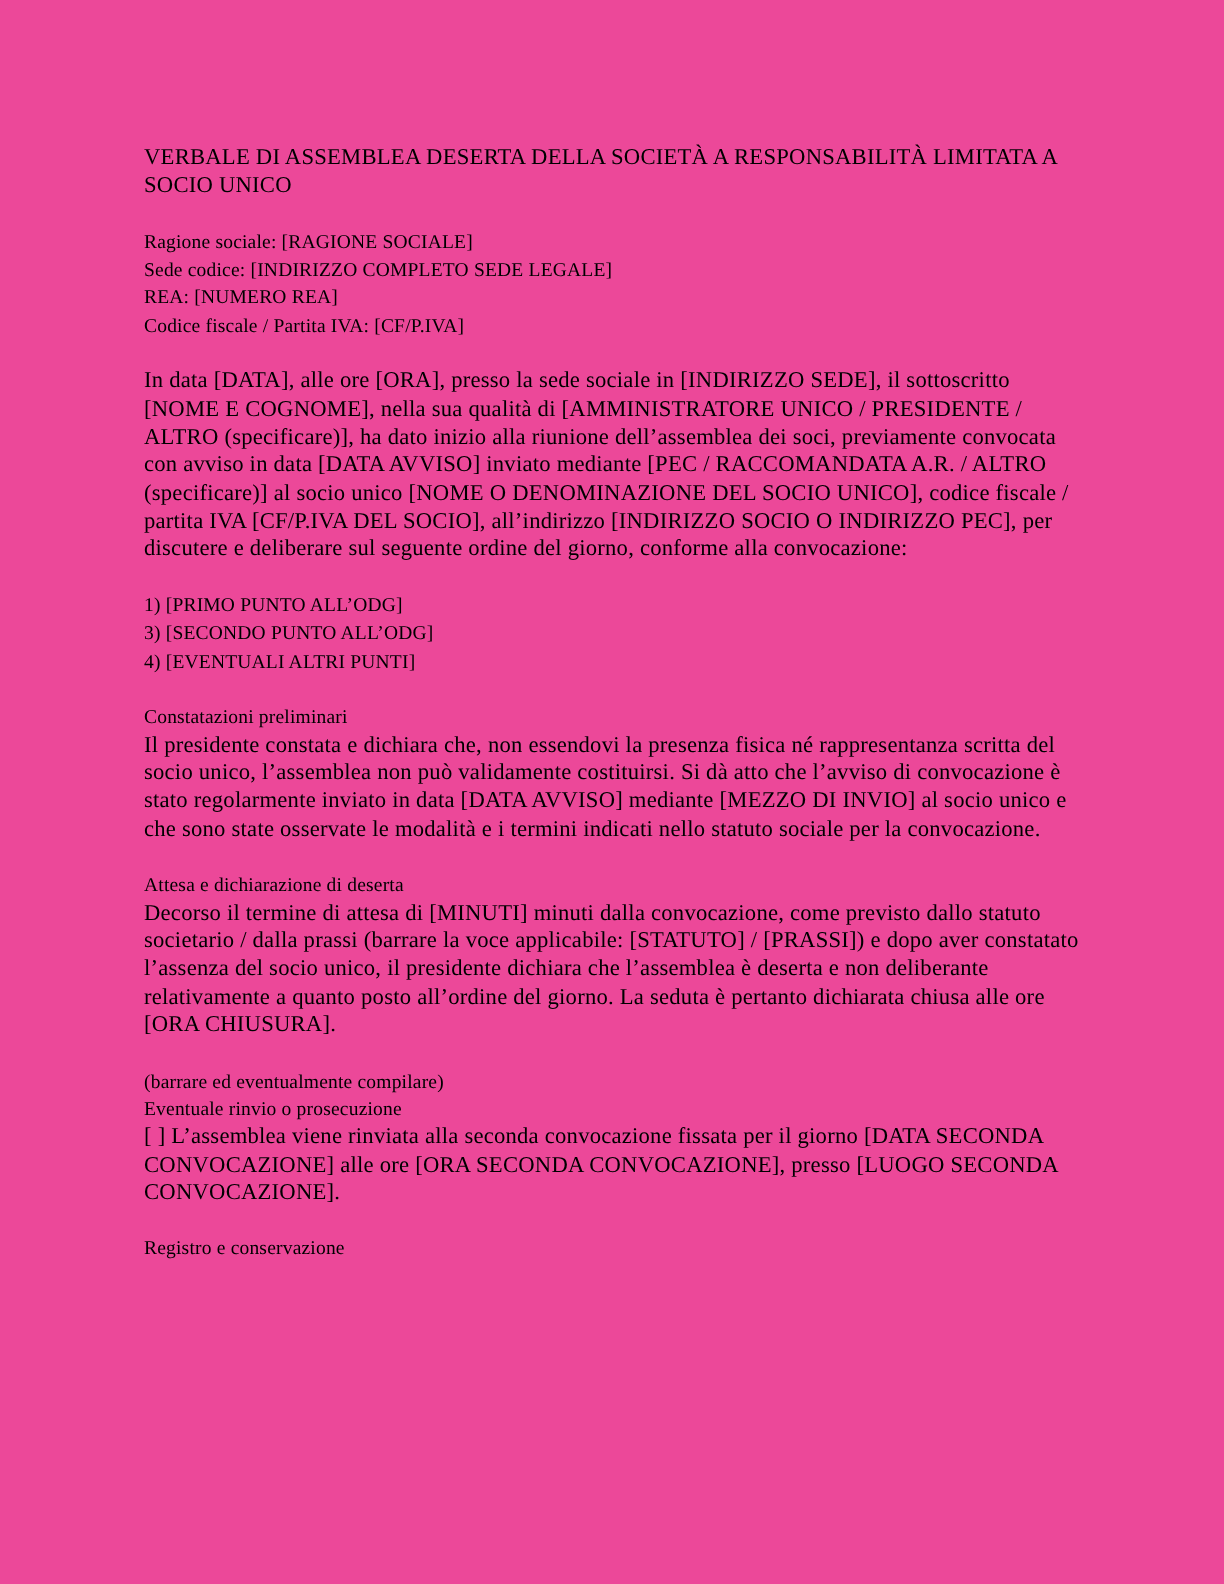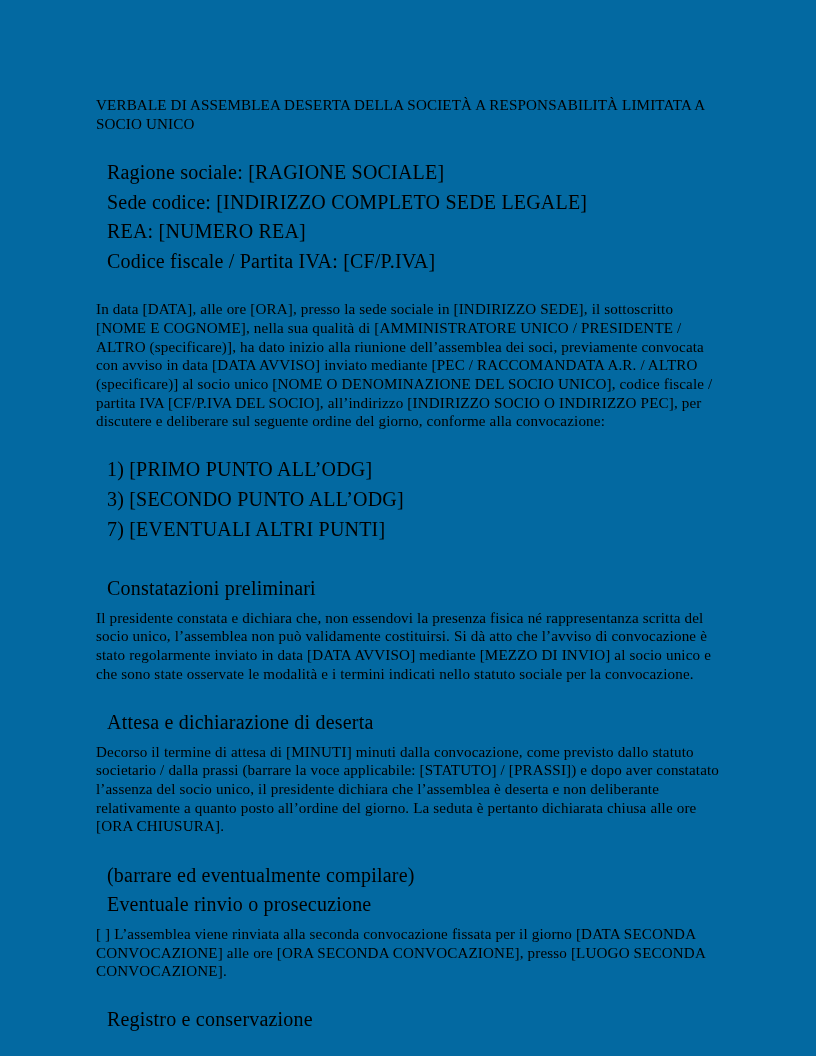--- a/index.html
+++ b/index.html
@@ -13,21 +13,21 @@
     height: 1056px;
     overflow: hidden;
     font-family: "Liberation Serif", "DejaVu Serif", serif;
     color: #000000;
     -webkit-font-smoothing: antialiased;
   }
   .page {
     position: relative;
     width: 816px;
     height: 1056px;
-    background: #0369a1;
+    background: #ec4899;
     box-sizing: border-box;
   }
   .doc-body {
     position: absolute;
     left: 96px;
     top: 96px;
     width: 626px;
   }
   .block {
     font-size: 15.1px;
@@ -35,23 +35,23 @@
     text-align: left;
     white-space: normal;
     margin: 0;
     padding: 0;
     letter-spacing: 0.01em;
   }
   .spacer {
     height: 18.65px;
   }
   .line {
-    font-size: 20px;
+    font-size: 13px;
     line-height: 18.65px;
-    margin: 11px;
+    margin: 0;
     padding: 0;
     white-space: pre-wrap;
     letter-spacing: 0.01em;
   }
   .title {
     font-size: 15.1px;
     line-height: 18.65px;
     letter-spacing: 0.01em;
   }
 </style>
@@ -71,21 +71,21 @@
     <div class="line">Codice fiscale / Partita IVA: [CF/P.IVA]</div>
 
     <div class="spacer"></div>
 
     <div class="block">In data [DATA], alle ore [ORA], presso la sede sociale in [INDIRIZZO SEDE], il sottoscritto [NOME E COGNOME], nella sua qualità di [AMMINISTRATORE UNICO / PRESIDENTE / ALTRO (specificare)], ha dato inizio alla riunione dell’assemblea dei soci, previamente convocata con avviso in data [DATA AVVISO] inviato mediante [PEC / RACCOMANDATA A.R. / ALTRO (specificare)] al socio unico [NOME O DENOMINAZIONE DEL SOCIO UNICO], codice fiscale / partita IVA [CF/P.IVA DEL SOCIO], all’indirizzo [INDIRIZZO SOCIO O INDIRIZZO PEC], per discutere e deliberare sul seguente ordine del giorno, conforme alla convocazione:</div>
 
     <div class="spacer"></div>
 
     <div class="line">1) [PRIMO PUNTO ALL’ODG]</div>
     <div class="line">3) [SECONDO PUNTO ALL’ODG]</div>
-    <div class="line">7) [EVENTUALI ALTRI PUNTI]</div>
+    <div class="line">4) [EVENTUALI ALTRI PUNTI]</div>
 
     <div class="spacer"></div>
 
     <div class="line">Constatazioni preliminari</div>
     <div class="block">Il presidente constata e dichiara che, non essendovi la presenza fisica né rappresentanza scritta del socio unico, l’assemblea non può validamente costituirsi. Si dà atto che l’avviso di convocazione è stato regolarmente inviato in data [DATA AVVISO] mediante [MEZZO DI INVIO] al socio unico e che sono state osservate le modalità e i termini indicati nello statuto sociale per la convocazione.</div>
 
     <div class="spacer"></div>
 
     <div class="line">Attesa e dichiarazione di deserta</div>
     <div class="block">Decorso il termine di attesa di [MINUTI] minuti dalla convocazione, come previsto dallo statuto societario / dalla prassi (barrare la voce applicabile: [STATUTO] / [PRASSI]) e dopo aver constatato l’assenza del socio unico, il presidente dichiara che l’assemblea è deserta e non deliberante relativamente a quanto posto all’ordine del giorno. La seduta è pertanto dichiarata chiusa alle ore [ORA CHIUSURA].</div>

